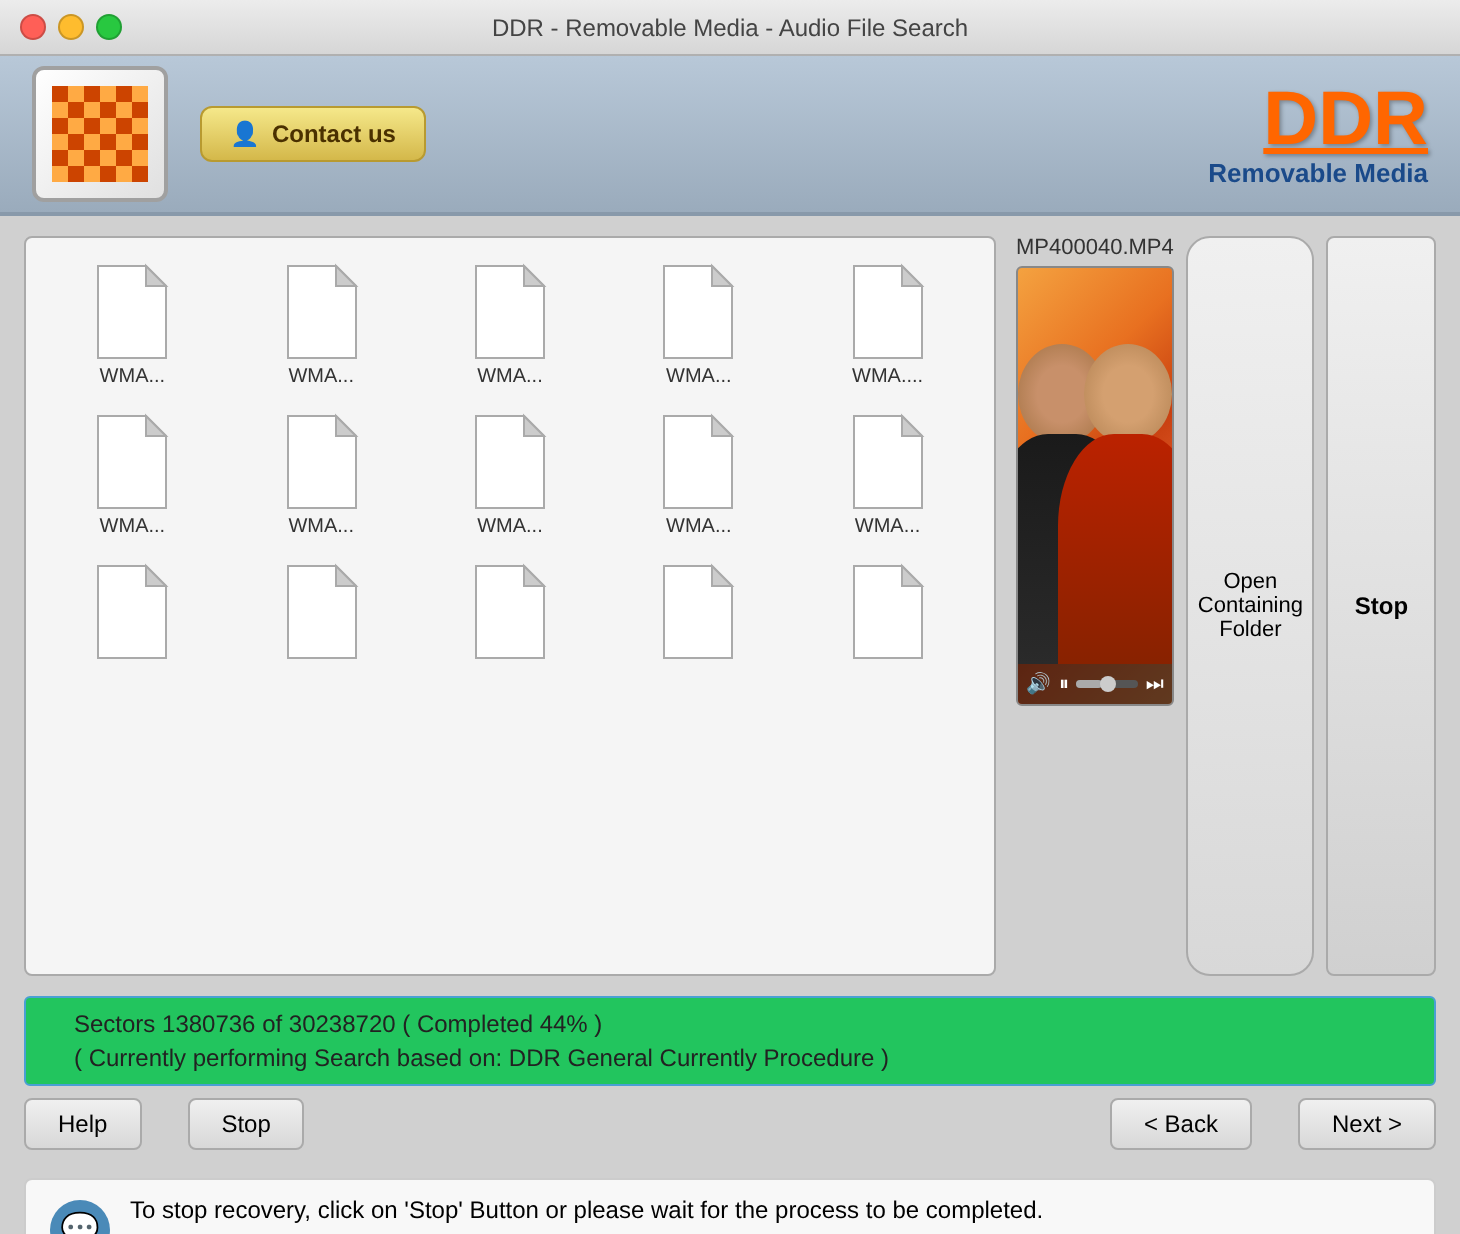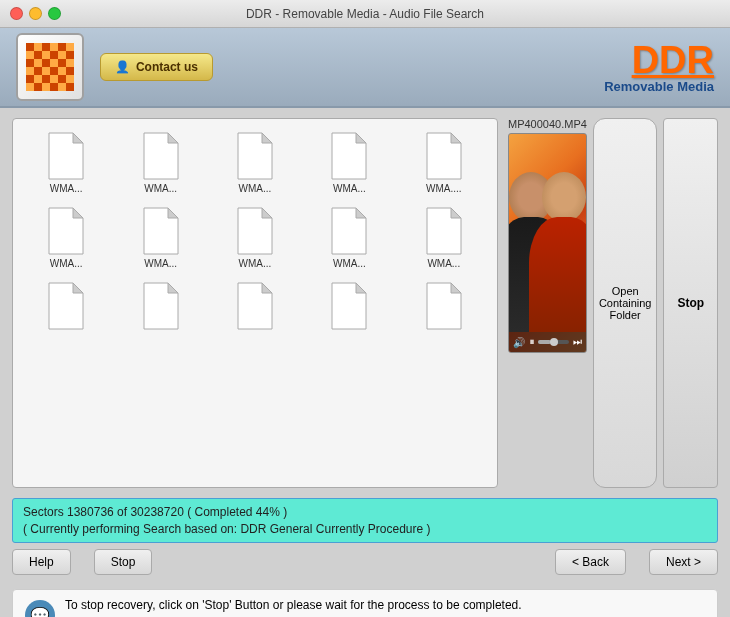--- a/index.html
+++ b/index.html
@@ -191,23 +191,23 @@
       border-radius: 12px;
       cursor: pointer;
     }
 
     
     .bottom-area {
       padding: 0 12px 8px 12px;
     }
     .progress-bar-area {
       border: 1.5px solid #4a9fd4;
-      background: #5eead4;
+      background: #22c55e;
       border-radius: 3px;
-      padding: 6px 10px;
+      padding: 6px 24px;
       margin-bottom: 6px;
     }
     .progress-text1 {
       font-size: 12px;
       color: #222;
       margin-bottom: 3px;
     }
     .progress-text2 {
       font-size: 12px;
       color: #222;

